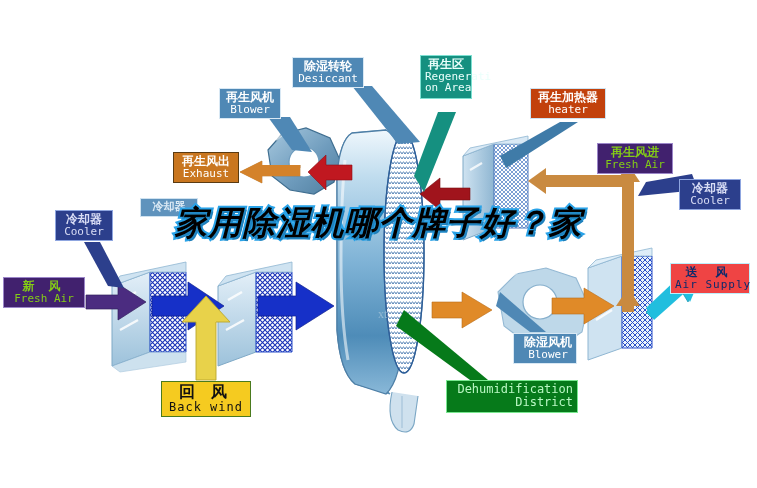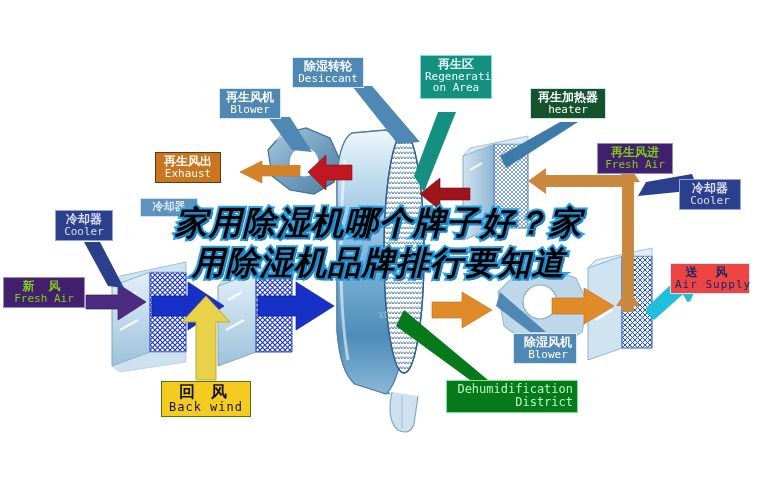--- a/index.html
+++ b/index.html
@@ -32,21 +32,21 @@
     display:block;
     font-family:"DejaVu Sans Mono","Liberation Mono",monospace;
     white-space:nowrap;
   }
 
   
   .sty-steel{background:#4f88b5;color:#ffffff;border:1px solid #d8e8f4;}
   .sty-steel .cn{font-size:12px;}
   .sty-steel .en{font-size:11px;}
 
-  .sty-steel2{background:#14532d;color:#ffffff;border:1px solid #cfe2f0;}
+  .sty-steel2{background:#c2410c;color:#ffffff;border:1px solid #cfe2f0;}
   .sty-steel2 .cn{font-size:12px;}
   .sty-steel2 .en{font-size:11px;}
 
   
   .sty-navy{background:#2c3f8c;color:#d9ddf5;border:1px solid #8fa6e0;}
   .sty-navy .cn{font-size:12px;}
   .sty-navy .en{font-size:11px;}
 
   
   .sty-purple{background:#41216e;color:#84cc16;border:1px solid #9b86c9;}
@@ -295,42 +295,42 @@
   <div class="lbl sty-steel" style="left:219px;top:88px;width:62px;">
     <span class="cn">再生风机</span>
     <span class="en">Blower</span>
   </div>
 
   <div class="lbl sty-steel" style="left:292px;top:57px;width:72px;">
     <span class="cn">除湿转轮</span>
     <span class="en">Desiccant</span>
   </div>
 
-  <div class="lbl sty-teal" style="left:420px;top:55px;width:72px;padding-bottom:4px;">
+  <div class="lbl sty-teal" style="left:420px;top:55px;width:52px;padding-bottom:4px;">
     <span class="cn">再生区</span>
     <span class="en">Regenerati</span>
     <span class="en">on Area</span>
   </div>
 
   <div class="lbl sty-steel2" style="left:530px;top:88px;width:76px;">
     <span class="cn">再生加热器</span>
     <span class="en">heater</span>
   </div>
 
   <div class="lbl sty-purple" style="left:597px;top:143px;width:76px;">
     <span class="cn">再生风进</span>
     <span class="en">Fresh Air</span>
   </div>
 
   <div class="lbl sty-navy" style="left:679px;top:179px;width:62px;">
     <span class="cn">冷却器</span>
     <span class="en">Cooler</span>
   </div>
 
-  <div class="lbl sty-orange" style="left:155px;top:152px;width:66px;">
+  <div class="lbl sty-orange" style="left:173px;top:152px;width:66px;">
     <span class="cn">再生风出</span>
     <span class="en">Exhaust</span>
   </div>
 
   <div class="lbl" style="left:140px;top:198px;width:58px;background:#5f93bd;color:#dceaf5;border:1px solid #cfe2f0;">
     <span class="cn" style="font-size:11px;">冷却器</span>
   </div>
 
   <div class="lbl sty-navy" style="left:55px;top:210px;width:58px;">
     <span class="cn">冷却器</span>
@@ -357,16 +357,15 @@
     <span class="en">District</span>
   </div>
 
   <div class="lbl sty-cyan" style="left:670px;top:263px;width:80px;">
     <span class="cn">送  风</span>
     <span class="en">Air Supply</span>
   </div>
 
   <div id="overlay">
     <span class="line">家用除湿机哪个牌子好？家</span>
-    <span class="line">用除湿机品牌排行要知道</span>
   </div>
 
 </div>
 
 </body></html>

